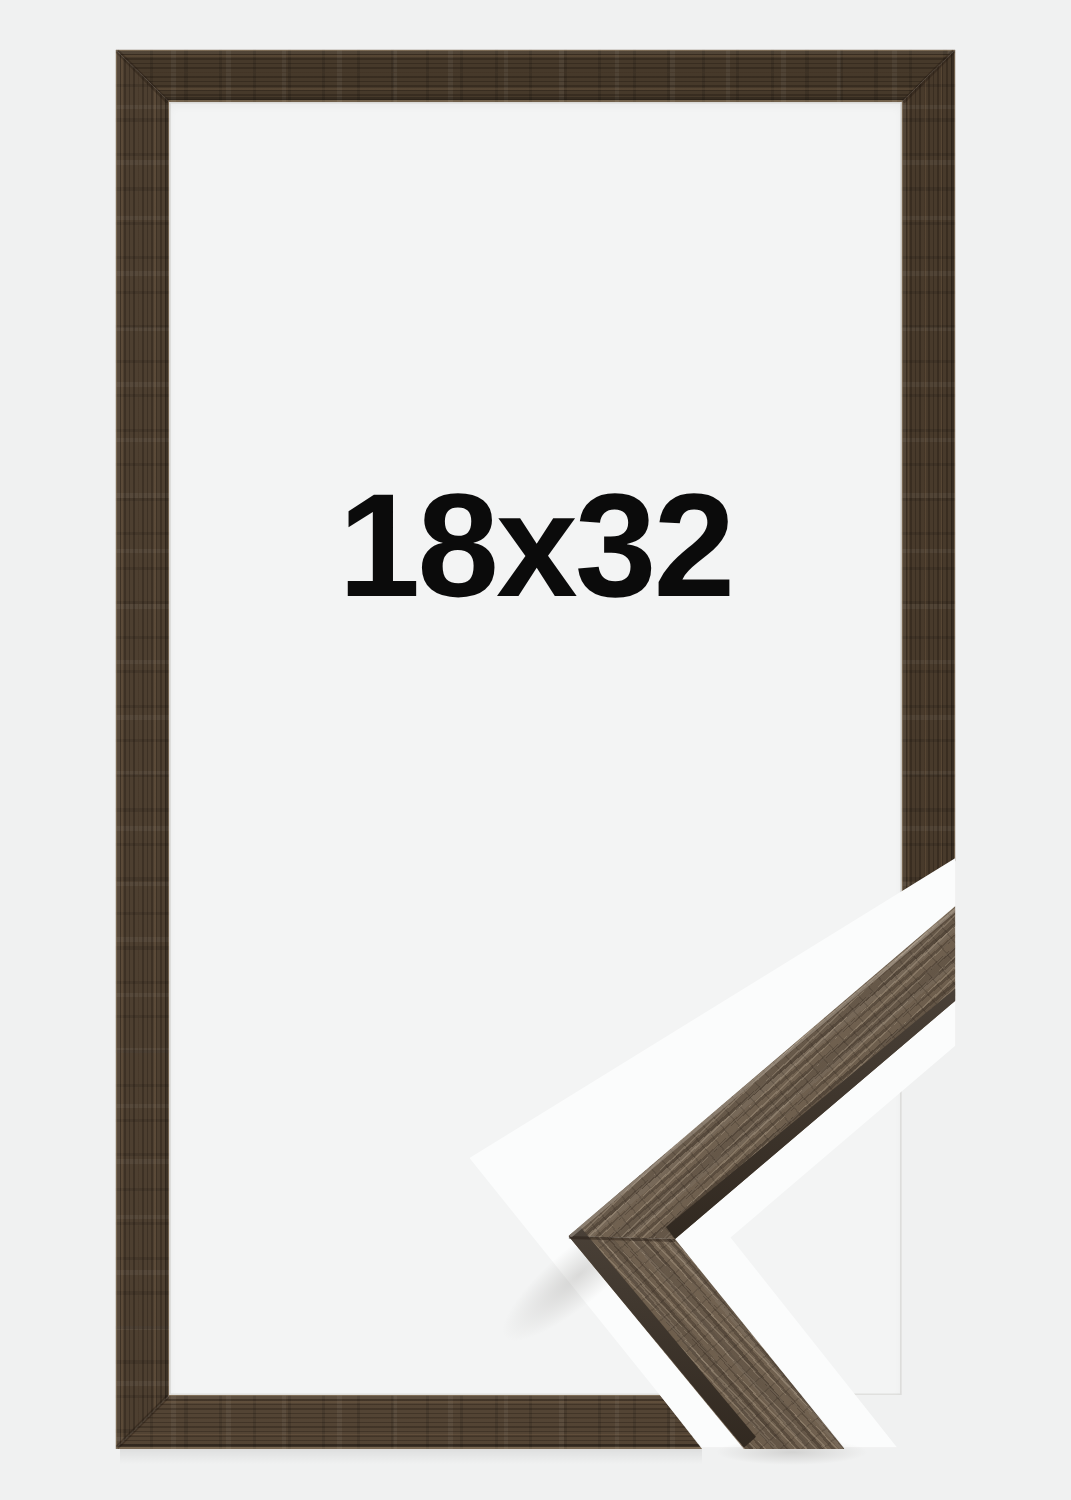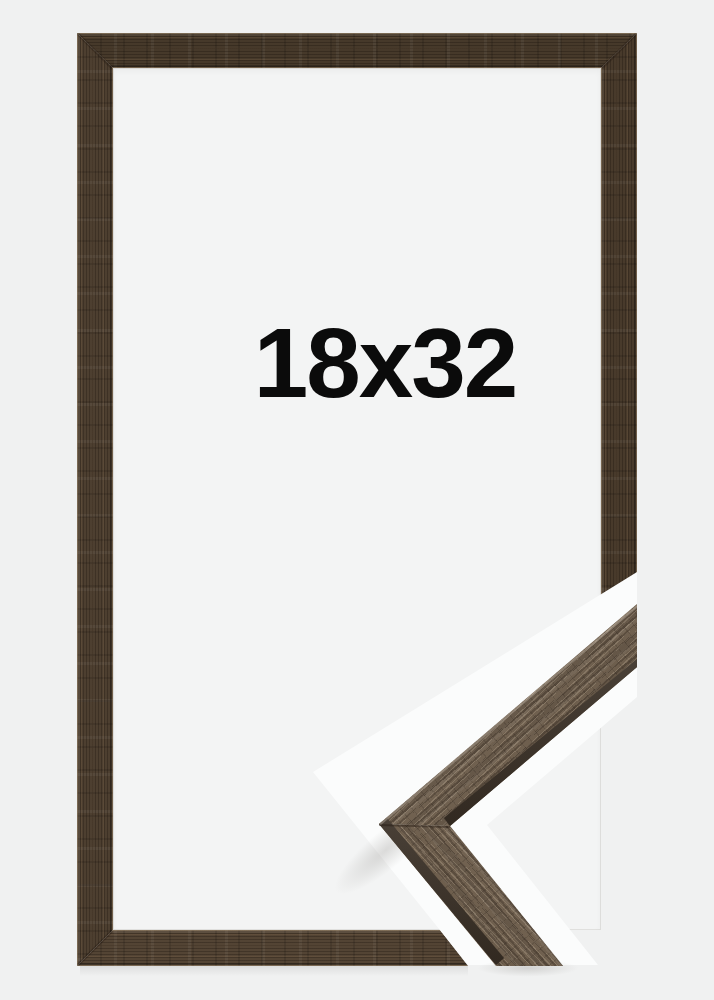--- a/index.html
+++ b/index.html
@@ -50,21 +50,20 @@
   .seam{background:rgba(28,18,9,.30);}
   .seam-tl{left:77px;top:33px;width:36px;height:36px;clip-path:polygon(0 2px,34px 36px,36px 34px,2px 0);}
   .seam-tr{left:601px;top:33px;width:36px;height:36px;clip-path:polygon(34px 0,0 34px,2px 36px,36px 2px);}
   .seam-bl{left:77px;top:930px;width:36px;height:36px;clip-path:polygon(0 34px,34px 0,36px 2px,2px 36px);}
 
   
   .size-label{
     left:113px;top:314px;width:488px;text-align:center;
     font-size:98px;line-height:1;font-weight:700;letter-spacing:-2px;
     color:var(--label_text,#0b0b0b);
-    margin-left:28px;
   }
 
   
   .cutout{background:var(--cutout_white,#fbfcfc);}
   .cut-outer{left:313px;top:572px;width:324px;height:393px;
     clip-path:polygon(324px 0,0 200px,155px 393px,183px 393px,66px 252px,324px 33px);}
   .cut-inner{left:450px;top:667px;width:187px;height:298px;
     clip-path:polygon(187px 0,0 159px,113px 298px,148px 298px,37px 158px,187px 30px);}
 
   

